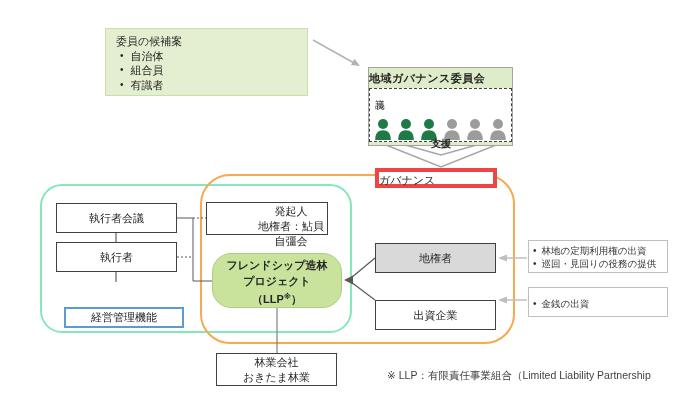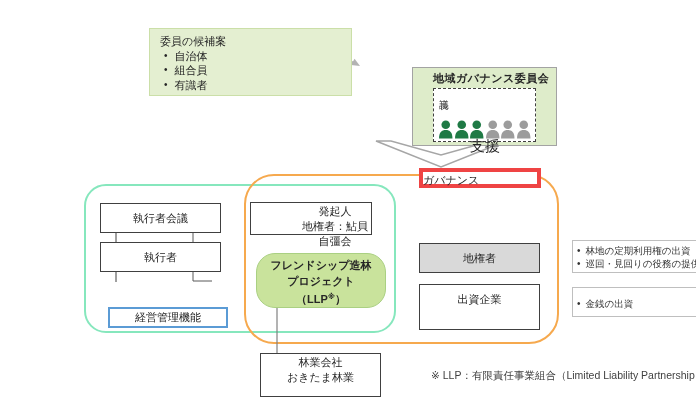--- a/index.html
+++ b/index.html
@@ -1,50 +1,50 @@
 <!DOCTYPE html>
 <html><head>
 <meta charset="utf-8">
 <style>
   html,body{margin:0;padding:0;background:#fff;}
   #canvas{
     position:relative;width:696px;height:415px;background:#ffffff;overflow:hidden;
     font-family:"Liberation Sans","DejaVu Sans",sans-serif;color:#262626;
   }
-  .abs{position:absolute;box-sizing:border-box;margin-left:44px;}
+  .abs{position:absolute;box-sizing:border-box;}
   
   .candidates{
     left:105px;top:28px;width:203px;height:68px;
     background:#e4efd1;border:1px solid #cbdfa8;
     padding:5px 10px;font-size:11px;line-height:14.5px;z-index:2;
   }
   .candidates .item{display:flex;gap:7px;padding-left:4px;}
   .bullet{font-size:10px;}
   
   .committee{
     left:368px;top:67px;width:145px;height:79px;
-    background:#deecca;border:1px solid #a3a3a3;padding:3px 20px;z-index:2;
+    background:#deecca;border:1px solid #a3a3a3;padding:3px 0;z-index:2;
   }
   .committee-title{font-size:11px;font-weight:bold;letter-spacing:.5px;white-space:nowrap;}
   .committee-inner{
     position:relative;margin-top:2px;height:52px;
     background:#ffffff;border:1px dashed #404040;
   }
   .chair{
     position:absolute;left:5px;top:3px;font-size:9.5px;line-height:11px;
     writing-mode:vertical-rl;letter-spacing:2px;color:#404040;
   }
   .members{
     position:absolute;left:4px;right:4px;bottom:1px;
     display:flex;justify-content:space-between;align-items:flex-end;
   }
   
   .support-label{
     left:414px;top:137px;width:54px;text-align:center;
-    font-size:15px;font-weight:normal;z-index:3;
+    font-size:10px;font-weight:bold;z-index:3;
   }
   
   .governance{
     left:375px;top:168px;width:122px;height:20px;
     background:#fff;border:4px solid #ef4444;
     font-size:11px;text-align:left;line-height:17px;z-index:3;
   }
   
   .orange-rect{
     left:200px;top:174px;width:315px;height:170px;
@@ -69,29 +69,29 @@
   }
   .founder{left:206px;top:202px;width:122px;height:33px;line-height:15px;padding-top:1px;padding-left:48px;}
   .llp{
     left:212px;top:253px;width:130px;height:55px;
     background:#c9e39c;border:1px solid #aad082;border-radius:19px;
     font-size:11px;font-weight:bold;text-align:center;line-height:16px;
     padding-top:3px;z-index:2;
   }
   .llp .sup{font-size:7.5px;vertical-align:4px;}
   .landowner{left:375px;top:243px;width:121px;height:30px;line-height:28px;background:#d9d9d9;}
-  .investor{left:375px;top:284px;width:121px;height:46px;line-height:28px;}
+  .investor{left:375px;top:300px;width:121px;height:30px;line-height:28px;}
   .annot{
     background:#fff;border:1px solid #bfbfbf;font-size:9.5px;
     line-height:13px;padding:3px 4px;z-index:2;color:#333;
   }
   .annot .item{display:flex;gap:5px;white-space:nowrap;}
   .annot1{left:528px;top:240px;width:140px;height:33px;}
   .annot2{left:528px;top:287px;width:140px;height:30px;padding-top:9px;}
-  .forestry{left:216px;top:353px;width:121px;height:44px;line-height:15px;padding-top:1px;}
+  .forestry{left:216px;top:353px;width:121px;height:33px;line-height:15px;padding-top:1px;}
   .footnote{
     left:387px;top:369px;width:309px;font-size:10.5px;color:#3f3f3f;
     white-space:nowrap;overflow:hidden;z-index:2;
   }
   #connector-layer{position:absolute;left:0;top:0;z-index:1;pointer-events:none;}
 </style>
 </head>
 <body>
 
 <div id="canvas">

